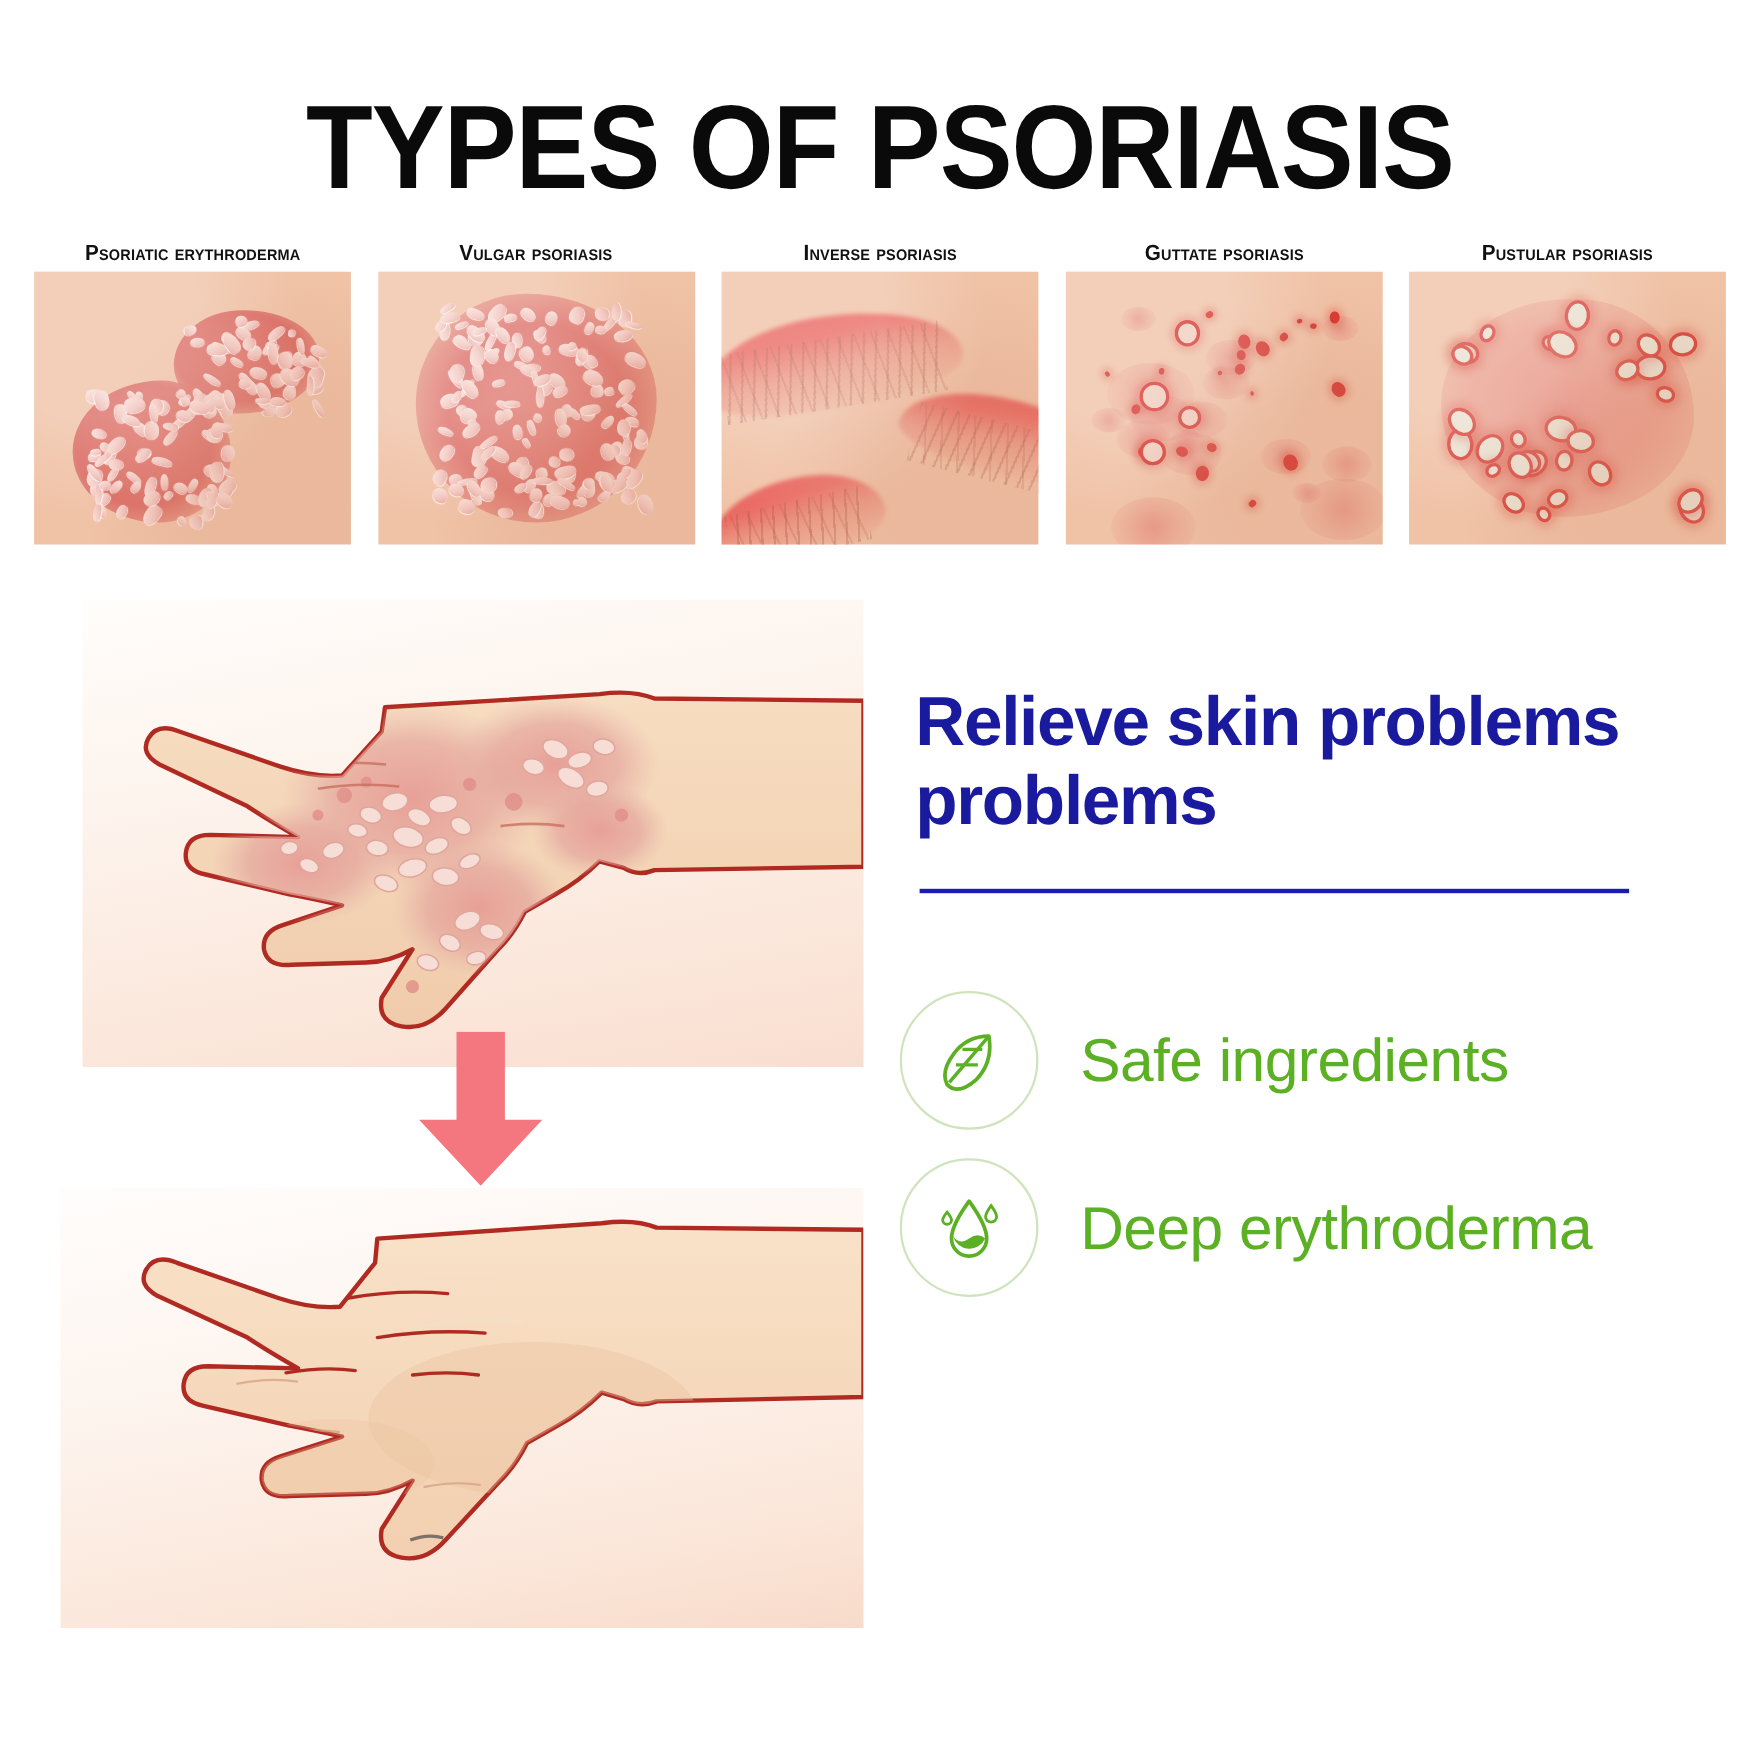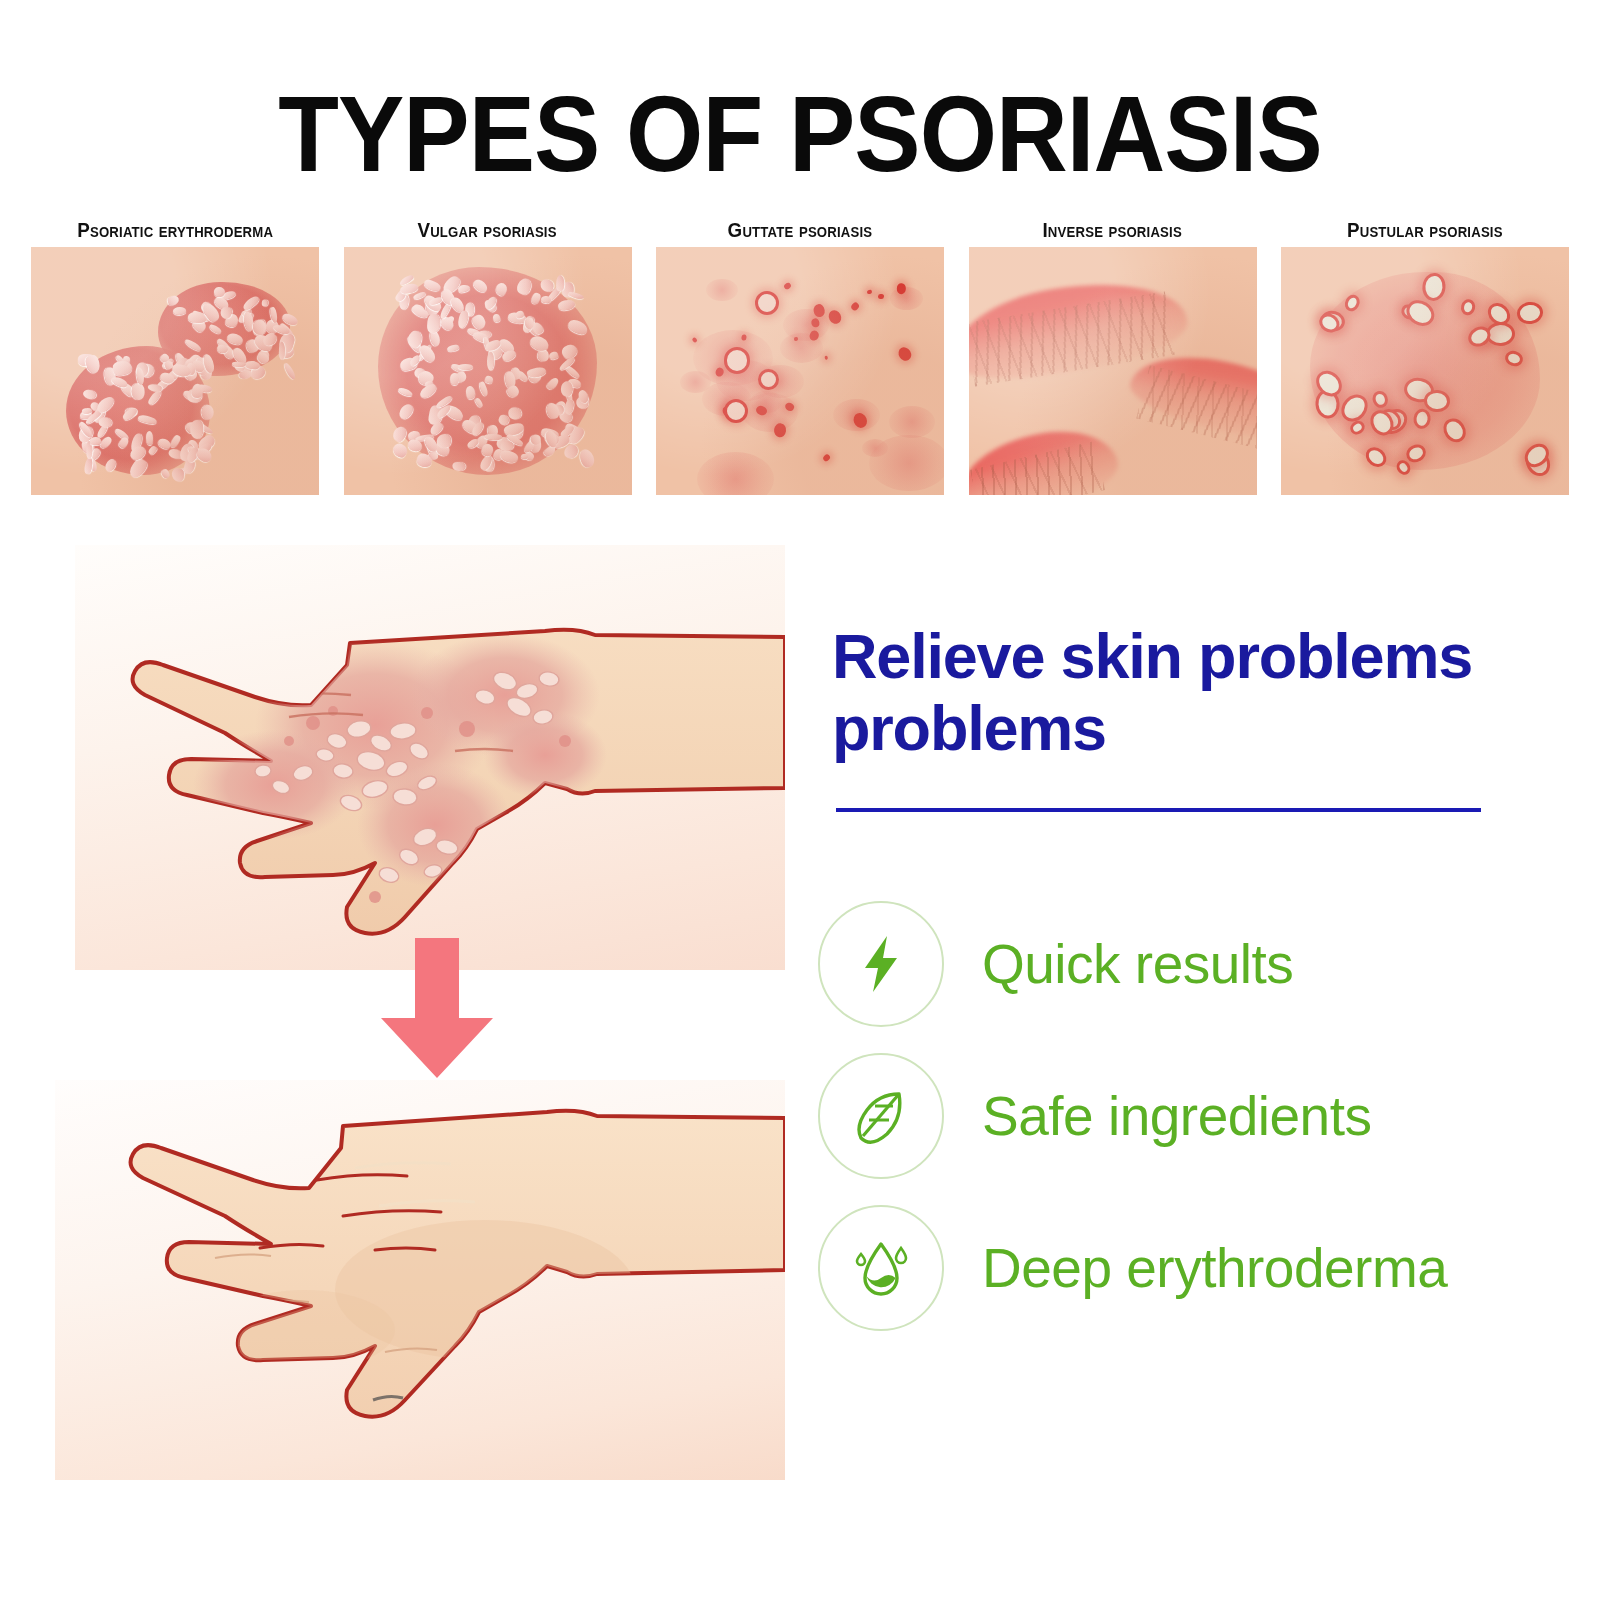--- a/index.html
+++ b/index.html
@@ -489,20 +489,33 @@
           <div class="sc" style="left: 29.5393%; top: 71.1831%; width: 14.4892px; height: 8.53703px; border-radius: 59.0462% 50.283% 40.7342% 54.9078%; transform: rotate(-47.8969deg);"></div>
           <div class="sc" style="left: 54.8841%; top: 77.3748%; width: 10.3298px; height: 13.347px; border-radius: 40.6675% 58.7268% 56.6623% 58.1026%; transform: rotate(-89.75deg);"></div>
           <div class="sc" style="left: 48.0474%; top: 79.5239%; width: 11.4272px; height: 11.7587px; border-radius: 43.3458% 48.1127% 40.4451% 45.2131%; transform: rotate(23.9827deg);"></div>
           <div class="sc" style="left: 74.6192%; top: 45.9523%; width: 17.6533px; height: 5.85673px; border-radius: 47.5377% 51.8452% 47.4371% 59.8671%; transform: rotate(-40.0243deg);"></div>
         </div>
       <div class="grain"></div>
     </div>
   </div>
 
   <div class="thumb-card">
+    <div class="thumb-label">Inverse psoriasis</div>
+    <div class="thumb-img">
+      <div class="fold" style="left:-6%;top:16%;width:82%;height:34%;border-radius:50% 58% 46% 42%/70% 64% 40% 34%;transform:rotate(-9deg);"></div>
+      <div class="fold-hair" style="left:0%;top:24%;width:70%;height:26%;transform:rotate(-9deg);"></div>
+      <div class="fold" style="left:56%;top:46%;width:62%;height:28%;border-radius:56% 44% 44% 52%/66% 60% 42% 36%;transform:rotate(14deg);"></div>
+      <div class="fold-hair" style="left:60%;top:54%;width:48%;height:22%;transform:rotate(14deg);"></div>
+      <div class="fold" style="left:-4%;top:76%;width:56%;height:30%;border-radius:52% 48% 46% 50%/64% 62% 40% 36%;transform:rotate(-13deg);"></div>
+      <div class="fold-hair" style="left:2%;top:84%;width:44%;height:20%;transform:rotate(-13deg);"></div>
+      <div class="grain"></div>
+    </div>
+  </div>
+
+  <div class="thumb-card">
     <div class="thumb-label">Guttate psoriasis</div>
     <div class="thumb-img">
       <div class="scale-grid" id="sg-gut">
           <div class="gut-blur" style="left: 71.5385%; top: 77.3541%; width: 26.0127px; height: 18.2089px;"></div>
           <div class="gut-blur" style="left: 43.1195%; top: 34.586%; width: 42.8478px; height: 29.9935px;"></div>
           <div class="gut-blur" style="left: 61.592%; top: 61.1693%; width: 46.4005px; height: 32.4803px;"></div>
           <div class="gut-blur" style="left: 17.4817%; top: 12.7937%; width: 31.9413px; height: 22.3589px;"></div>
           <div class="gut-blur" style="left: 8.20211%; top: 49.8294%; width: 31.4877px; height: 22.0414px;"></div>
           <div class="gut-blur" style="left: 44.1399%; top: 24.9668%; width: 46.2331px; height: 32.3632px;"></div>
           <div class="gut-blur" style="left: 81.1971%; top: 16.1391%; width: 32.667px; height: 22.8669px;"></div>
@@ -540,33 +553,20 @@
           <div class="gut-ring" style="left: 34.3782%; top: 17.8184%; width: 17.9399px; height: 17.9399px;"></div>
           <div class="gut-ring" style="left: 23.4679%; top: 61.2388%; width: 18.1736px; height: 18.1736px;"></div>
           <div class="gut-ring" style="left: 35.5621%; top: 49.0143%; width: 15.0259px; height: 15.0259px;"></div>
           <div class="gut-ring" style="left: 23.443%; top: 40.452%; width: 20.8339px; height: 20.8339px;"></div>
         </div>
       <div class="grain"></div>
     </div>
   </div>
 
   <div class="thumb-card">
-    <div class="thumb-label">Inverse psoriasis</div>
-    <div class="thumb-img">
-      <div class="fold" style="left:-6%;top:16%;width:82%;height:34%;border-radius:50% 58% 46% 42%/70% 64% 40% 34%;transform:rotate(-9deg);"></div>
-      <div class="fold-hair" style="left:0%;top:24%;width:70%;height:26%;transform:rotate(-9deg);"></div>
-      <div class="fold" style="left:56%;top:46%;width:62%;height:28%;border-radius:56% 44% 44% 52%/66% 60% 42% 36%;transform:rotate(14deg);"></div>
-      <div class="fold-hair" style="left:60%;top:54%;width:48%;height:22%;transform:rotate(14deg);"></div>
-      <div class="fold" style="left:-4%;top:76%;width:56%;height:30%;border-radius:52% 48% 46% 50%/64% 62% 40% 36%;transform:rotate(-13deg);"></div>
-      <div class="fold-hair" style="left:2%;top:84%;width:44%;height:20%;transform:rotate(-13deg);"></div>
-      <div class="grain"></div>
-    </div>
-  </div>
-
-  <div class="thumb-card">
     <div class="thumb-label">Pustular psoriasis</div>
     <div class="thumb-img">
       <div class="pus-bed"></div>
       <div class="scale-grid" id="sg-pus">
           <div class="pustule" style="left: 39.8717%; top: 86.3855%; width: 9.00481px; height: 7.02375px; transform: rotate(54.838deg);"></div>
           <div class="pustule" style="left: 84.2768%; top: 82.3063%; width: 21.6519px; height: 16.8884px; transform: rotate(60.0216deg);"></div>
           <div class="pustule" style="left: 34.5031%; top: 65.8868%; width: 21.7673px; height: 16.9785px; transform: rotate(-36.7072deg);"></div>
           <div class="pustule" style="left: 41.7267%; top: 23.3542%; width: 10.0437px; height: 7.83408px; transform: rotate(39.1874deg);"></div>
           <div class="pustule" style="left: 33.9875%; top: 65.6033%; width: 16.7569px; height: 13.0704px; transform: rotate(43.2957deg);"></div>
           <div class="pustule" style="left: 21.9838%; top: 19.8434%; width: 10.7539px; height: 8.38802px; transform: rotate(-63.3787deg);"></div>
@@ -743,28 +743,20 @@
       <path d="M318,320 Q334,314 348,318" stroke="#4a4a4a" stroke-width="3" fill="none" opacity=".7"></path>
     </g>
   </svg>
 </div>
 
 <div id="headline">Relieve skin problems problems</div>
 <div id="headline-rule"></div>
 
 <div id="feature-list">
 
-  <div class="feature-row">
-    <div class="feature-icon">
-      <svg viewBox="0 0 64 64" width="64" height="64">
-        <path d="M38,4 L16,36 H29 L24,60 L48,26 H34 Z" fill="#5bb024"></path>
-      </svg>
-    </div>
-    <div class="feature-label">Quick results</div>
-  </div>
 
   <div class="feature-row">
     <div class="feature-icon">
       <svg viewBox="0 0 64 64" width="64" height="64">
         <path d="M50,10 Q54,34 38,50 Q22,64 12,54 Q6,42 18,26 Q30,10 50,10 Z" fill="none" stroke="#5bb024" stroke-width="3.4" stroke-linejoin="round"></path>
         <path d="M50,10 L14,52" fill="none" stroke="#5bb024" stroke-width="3.2"></path>
         <path d="M44,22 L26,22" fill="none" stroke="#5bb024" stroke-width="3"></path>
         <path d="M40,36 L20,36" fill="none" stroke="#5bb024" stroke-width="3"></path>
       </svg>
     </div>

